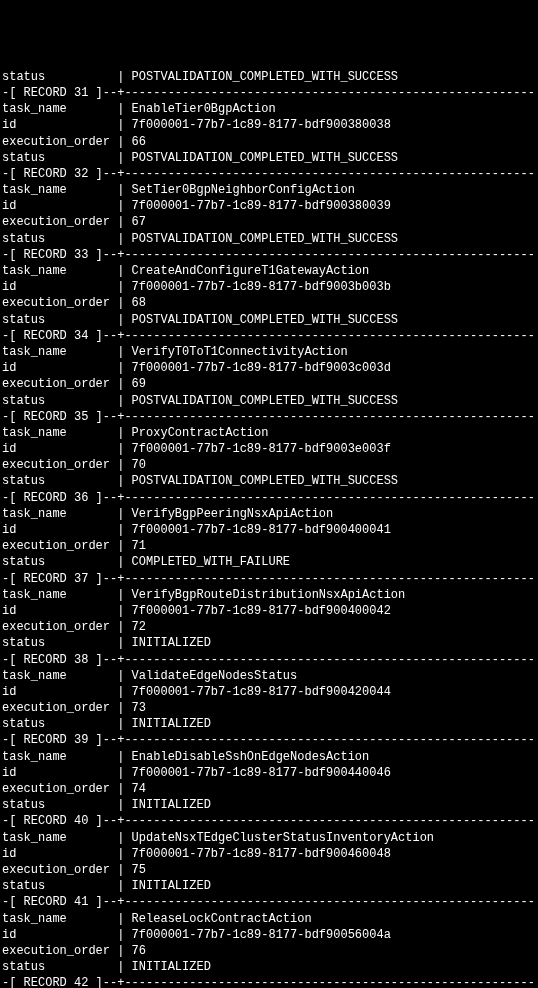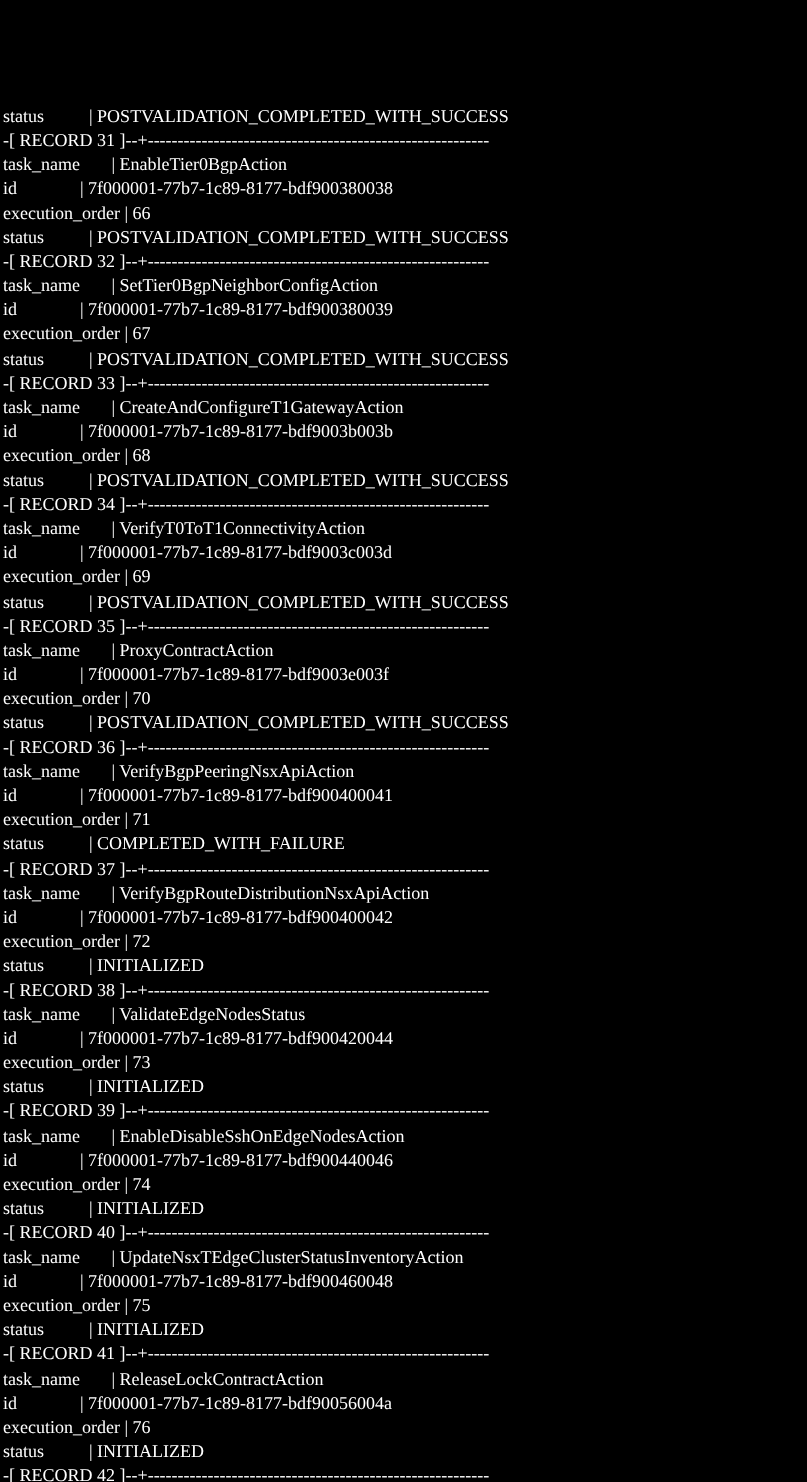--- a/index.html
+++ b/index.html
@@ -8,21 +8,20 @@
       font-family: "Courier New", Consolas, monospace;
       font-size: 12px;
       line-height: 1.35;
       margin: 0;
       padding: 4px 2px;
       white-space: pre;
       overflow-x: hidden;
     }
     .line {
       display: block;
-      font-family: Liberation Serif, serif;
     }
   </style>
 </head>
 <body>
 
 
 
 <div id="out"><span class="line">status          | POSTVALIDATION_COMPLETED_WITH_SUCCESS</span><span class="line">-[ RECORD 31 ]--+---------------------------------------------------------</span><span class="line">task_name       | EnableTier0BgpAction</span><span class="line">id              | 7f000001-77b7-1c89-8177-bdf900380038</span><span class="line">execution_order | 66</span><span class="line">status          | POSTVALIDATION_COMPLETED_WITH_SUCCESS</span><span class="line">-[ RECORD 32 ]--+---------------------------------------------------------</span><span class="line">task_name       | SetTier0BgpNeighborConfigAction</span><span class="line">id              | 7f000001-77b7-1c89-8177-bdf900380039</span><span class="line">execution_order | 67</span><span class="line">status          | POSTVALIDATION_COMPLETED_WITH_SUCCESS</span><span class="line">-[ RECORD 33 ]--+---------------------------------------------------------</span><span class="line">task_name       | CreateAndConfigureT1GatewayAction</span><span class="line">id              | 7f000001-77b7-1c89-8177-bdf9003b003b</span><span class="line">execution_order | 68</span><span class="line">status          | POSTVALIDATION_COMPLETED_WITH_SUCCESS</span><span class="line">-[ RECORD 34 ]--+---------------------------------------------------------</span><span class="line">task_name       | VerifyT0ToT1ConnectivityAction</span><span class="line">id              | 7f000001-77b7-1c89-8177-bdf9003c003d</span><span class="line">execution_order | 69</span><span class="line">status          | POSTVALIDATION_COMPLETED_WITH_SUCCESS</span><span class="line">-[ RECORD 35 ]--+---------------------------------------------------------</span><span class="line">task_name       | ProxyContractAction</span><span class="line">id              | 7f000001-77b7-1c89-8177-bdf9003e003f</span><span class="line">execution_order | 70</span><span class="line">status          | POSTVALIDATION_COMPLETED_WITH_SUCCESS</span><span class="line">-[ RECORD 36 ]--+---------------------------------------------------------</span><span class="line">task_name       | VerifyBgpPeeringNsxApiAction</span><span class="line">id              | 7f000001-77b7-1c89-8177-bdf900400041</span><span class="line">execution_order | 71</span><span class="line">status          | COMPLETED_WITH_FAILURE</span><span class="line">-[ RECORD 37 ]--+---------------------------------------------------------</span><span class="line">task_name       | VerifyBgpRouteDistributionNsxApiAction</span><span class="line">id              | 7f000001-77b7-1c89-8177-bdf900400042</span><span class="line">execution_order | 72</span><span class="line">status          | INITIALIZED</span><span class="line">-[ RECORD 38 ]--+---------------------------------------------------------</span><span class="line">task_name       | ValidateEdgeNodesStatus</span><span class="line">id              | 7f000001-77b7-1c89-8177-bdf900420044</span><span class="line">execution_order | 73</span><span class="line">status          | INITIALIZED</span><span class="line">-[ RECORD 39 ]--+---------------------------------------------------------</span><span class="line">task_name       | EnableDisableSshOnEdgeNodesAction</span><span class="line">id              | 7f000001-77b7-1c89-8177-bdf900440046</span><span class="line">execution_order | 74</span><span class="line">status          | INITIALIZED</span><span class="line">-[ RECORD 40 ]--+---------------------------------------------------------</span><span class="line">task_name       | UpdateNsxTEdgeClusterStatusInventoryAction</span><span class="line">id              | 7f000001-77b7-1c89-8177-bdf900460048</span><span class="line">execution_order | 75</span><span class="line">status          | INITIALIZED</span><span class="line">-[ RECORD 41 ]--+---------------------------------------------------------</span><span class="line">task_name       | ReleaseLockContractAction</span><span class="line">id              | 7f000001-77b7-1c89-8177-bdf90056004a</span><span class="line">execution_order | 76</span><span class="line">status          | INITIALIZED</span><span class="line">-[ RECORD 42 ]--+---------------------------------------------------------</span></div>
 
 

